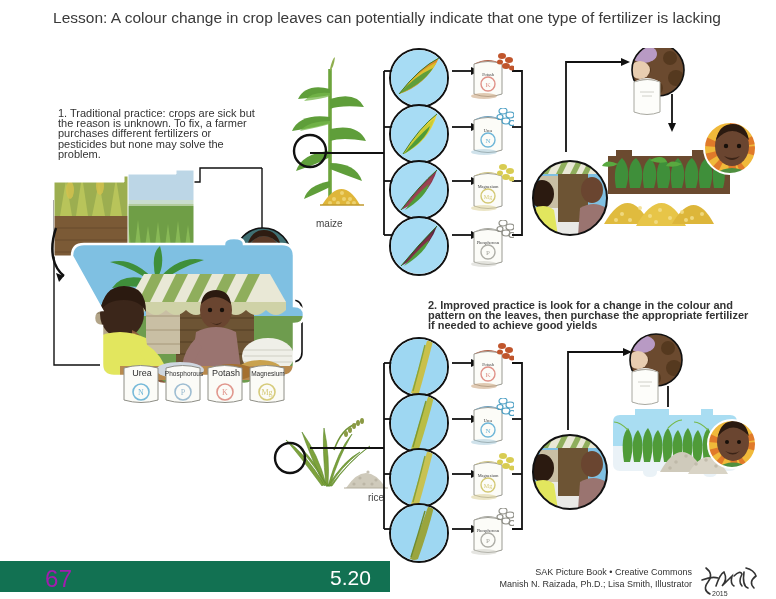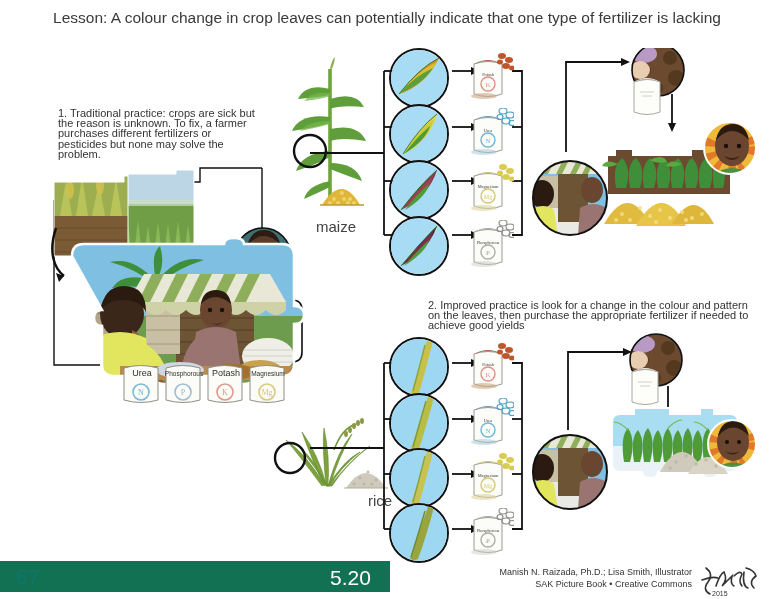--- a/index.html
+++ b/index.html
@@ -7,28 +7,28 @@
   body{width:776px;height:599px;position:relative;overflow:hidden;
        font-family:"Liberation Sans","DejaVu Sans",sans-serif;color:#2b2b2b;}
   .abs{position:absolute;}
 
   
   #title{left:22px;top:8px;width:730px;font-size:15.5px;line-height:19px;color:#3a3a3a;text-align:center;}
 
   
   .caption{font-size:11px;line-height:10.2px;color:#333;}
   #caption1{left:58px;top:108px;width:205px;}
-  #caption2{left:428px;top:300px;width:330px;}
+  #caption2{left:428px;top:300px;width:330px;font-weight:bold;}
 
   
-  .croplabel{font-size:15px;color:#444;}
+  .croplabel{font-size:10px;color:#444;}
 
   
   #footer-bar{left:0px;top:561px;width:390px;height:31px;background:#127152;}
-  #page-num{left:16px;top:565px;font-size:21px;color:#0f766e;letter-spacing:.5px;}
+  #page-num{left:45px;top:565px;font-size:24px;color:#a21caf;letter-spacing:.5px;}
   #sec-num{left:330px;top:566px;font-size:21px;color:#fff;}
   #credits{left:470px;top:566px;width:222px;text-align:right;font-size:9px;line-height:12px;color:#333;}
   #sig{left:700px;top:564px;width:70px;height:34px;}
   .leafcirc{border-radius:50%;border:2.5px solid #111;overflow:hidden;}
   svg{display:block;}
   .bagwrap{position:absolute;}
   .baglabel{position:absolute;left:0;width:100%;text-align:center;
             font-size:4.4px;color:#3c3c3c;font-family:"Liberation Serif",serif;}
   .shelf-label{position:absolute;font-family:"Liberation Sans",sans-serif;color:#2f2f2f;}
 </style>
@@ -838,22 +838,22 @@
       </g>
       <circle cx="212" cy="114" r="24" fill="none" stroke="#fff" stroke-width="2"></circle>
     </g>
   </svg>
 </div>
 
 <div class="abs" id="footer-bar"></div>
 <div class="abs" id="page-num">67</div>
 <div class="abs" id="sec-num">5.20</div>
 <div class="abs" id="credits">
+  <div>SAK Picture Book • Creative Commons</div>
   <div>Manish N. Raizada, Ph.D.; Lisa Smith, Illustrator</div>
-  <div>SAK Picture Book • Creative Commons</div>
 </div>
 <div class="abs" id="sig">
   <svg width="70" height="34" viewBox="0 0 70 34">
     <g fill="none" stroke="#333" stroke-width="1.6" stroke-linecap="round">
       <path d="M6,4 q8,6 2,14 q-6,8 2,12"></path>
       <path d="M2,16 q10,-4 16,-2"></path>
       <path d="M16,22 q4,-12 8,-14 q4,8 -2,14 q6,-6 10,-10 q-2,8 2,10"></path>
       <path d="M34,12 q6,-6 8,-2 q-4,8 0,12"></path>
       <path d="M44,8 q-2,14 4,16"></path>
       <path d="M46,4 q8,2 10,8 q-8,6 -2,12"></path>

